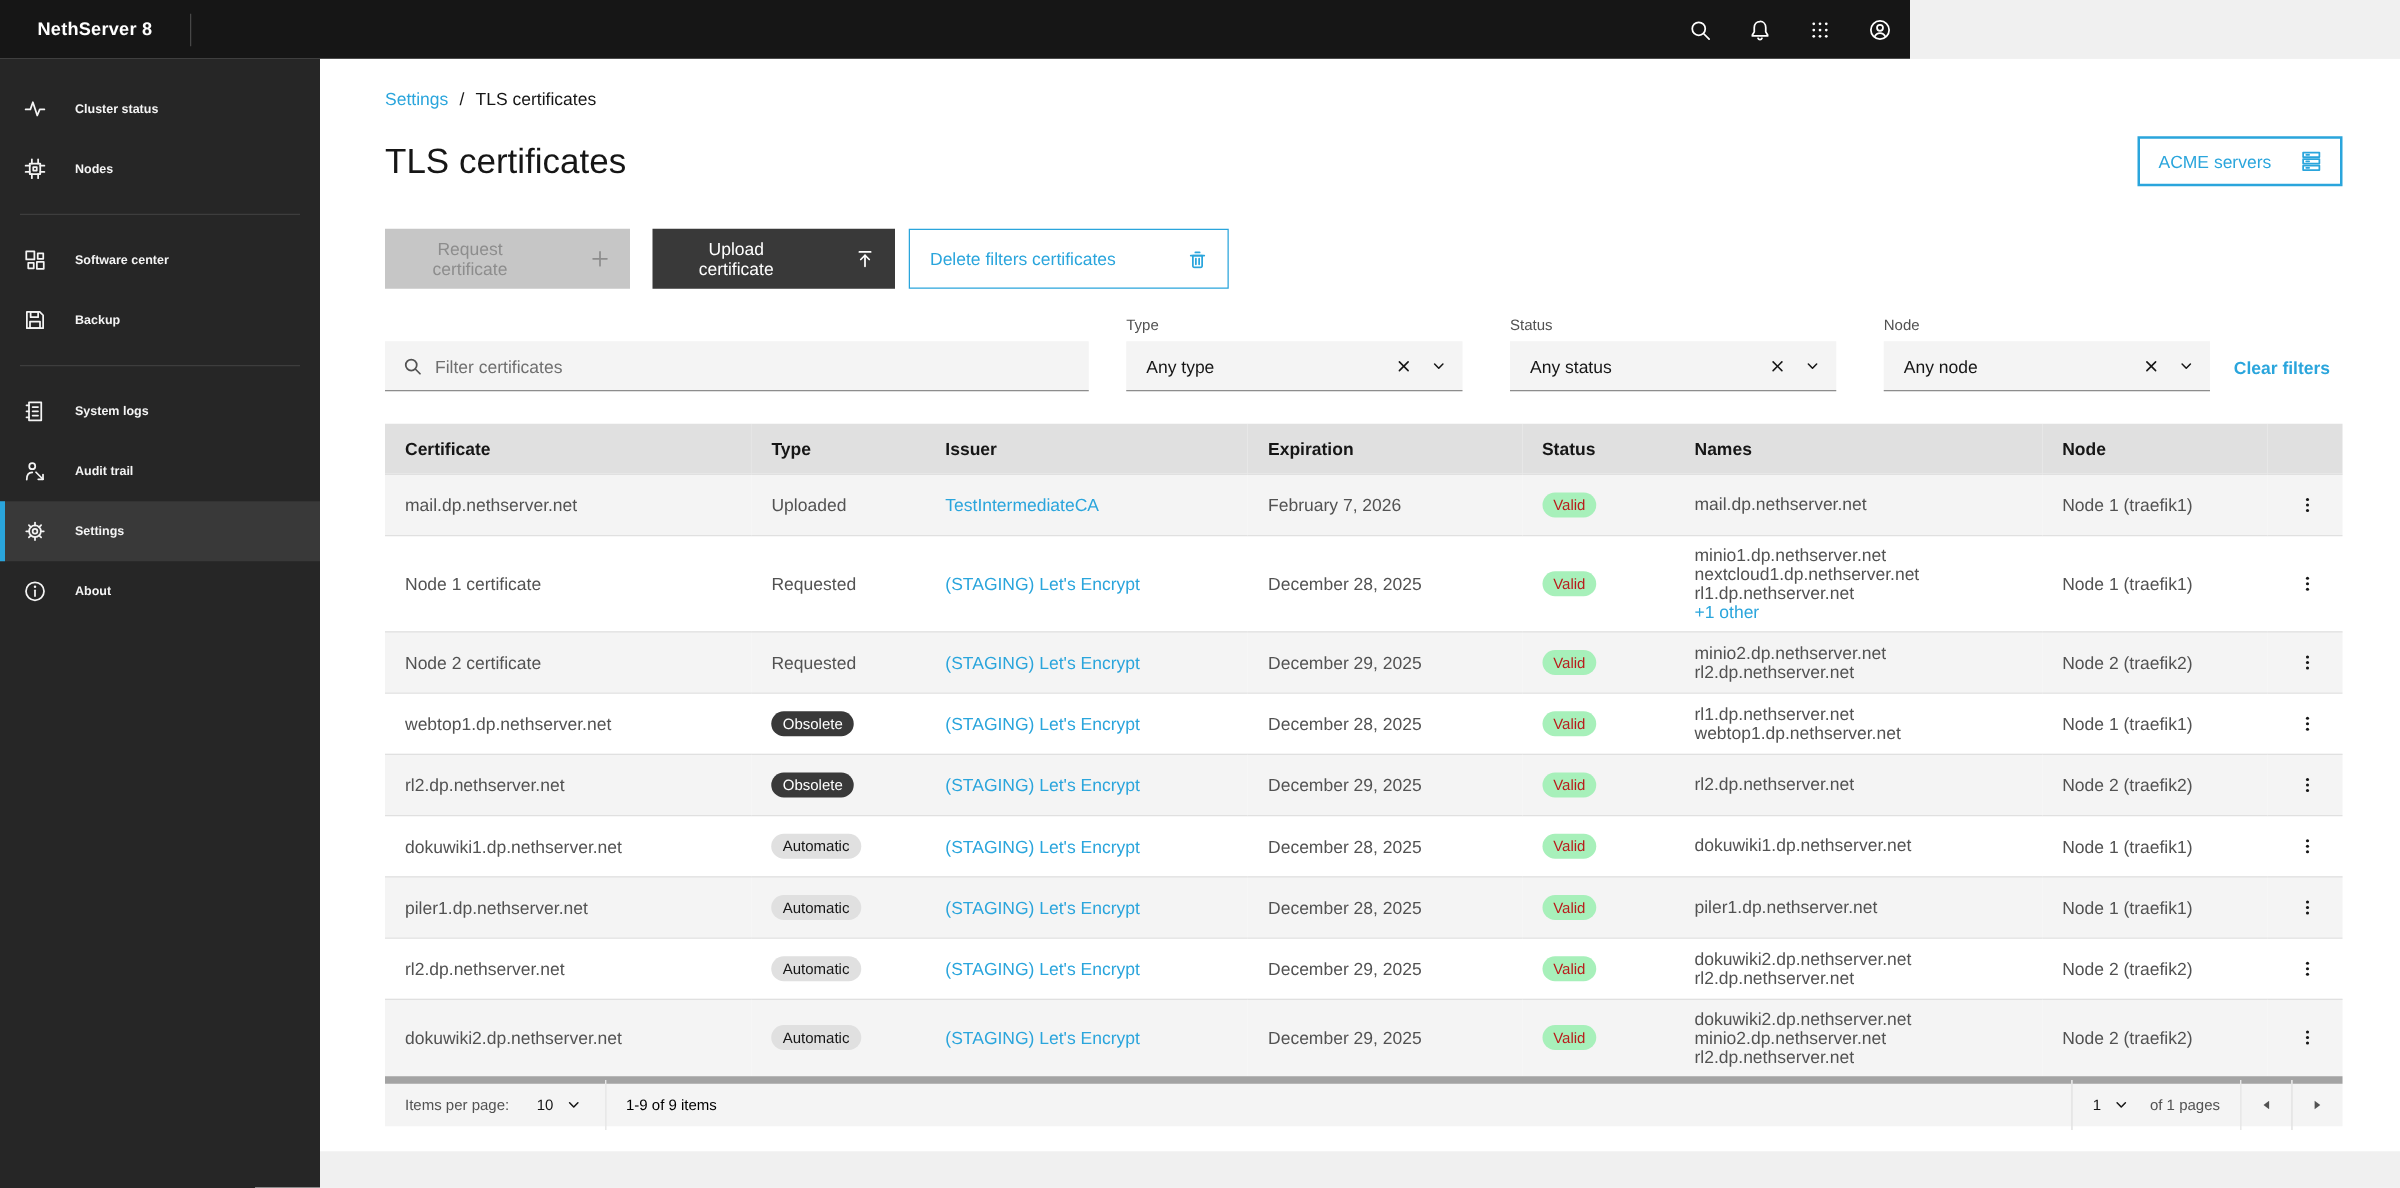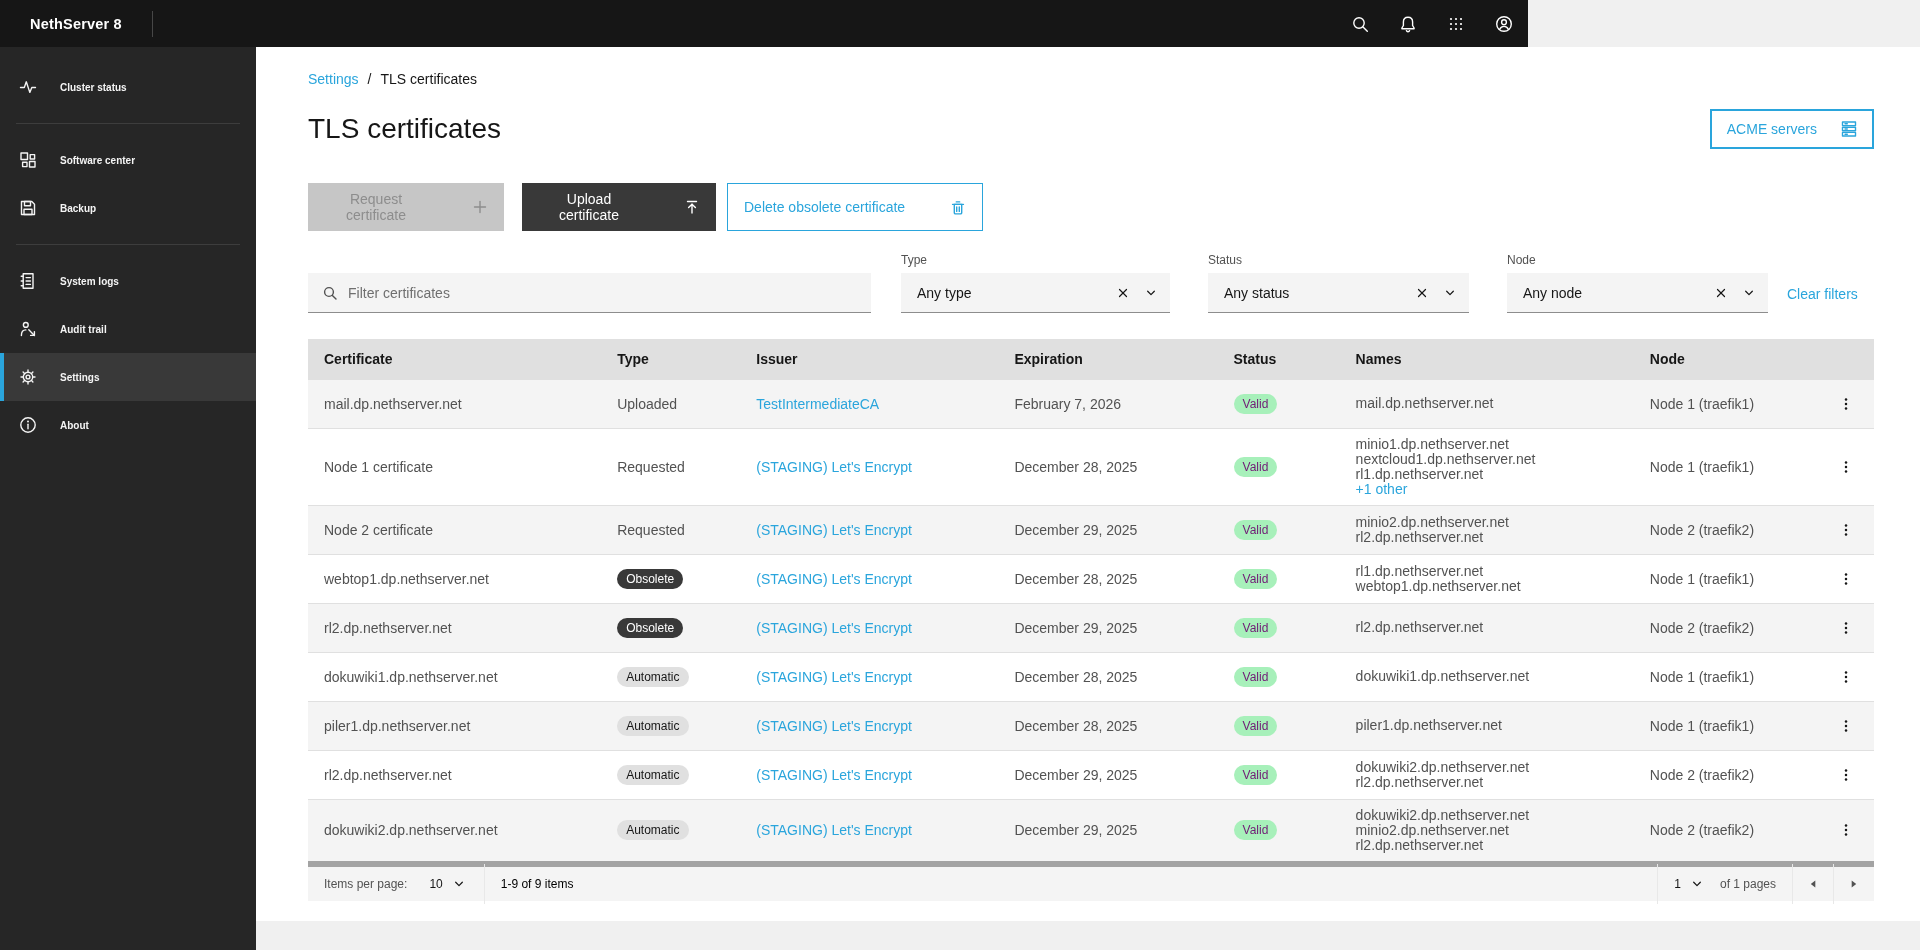--- a/index.html
+++ b/index.html
@@ -61,32 +61,32 @@
   .search-box input::placeholder { color:#6f6f6f; }
   .filter-group { margin-left:30px; }
   .filter-group.g2 { margin-left:38px; }
   .filter-label { font-size:12px; color:#525252; display:block; margin-bottom:6px; }
   .dropdown { width:269px; height:40px; background:#f4f4f4; border-bottom:1px solid #8d8d8d;
     display:flex; align-items:center; padding:0 12px 0 16px; color:#161616; cursor:pointer; }
   .dropdown.narrow { width:261px; }
   .dropdown .val { flex:1; }
   .dropdown .dd-ic { display:flex; align-items:center; color:#161616; }
   .dropdown .dd-ic + .dd-ic { margin-left:14px; }
-  .clear-filters { margin-left:19px; margin-bottom:11px; color:#2aa5dc; cursor:pointer; white-space:nowrap; }
+  .clear-filters { margin-left:19px; margin-bottom:11px; color:#2aa5dc; cursor:pointer; white-space:nowrap;font-weight:bold; }
 
   
   table.certs { width:100%; border-collapse:collapse; table-layout:fixed; margin-top:26px; font-size:14px; }
   table.certs th { background:#e0e0e0; text-align:left; font-weight:700; color:#161616;
     height:40px; padding:0 16px; }
   table.certs td { color:#525252; padding:8px 16px; height:48px; vertical-align:middle; }
   table.certs tbody tr { border-top:1px solid #e0e0e0; }
   table.certs tbody tr:nth-child(odd) { background:#f4f4f4; }
   td .link { color:#2aa5dc; cursor:pointer; }
   .badge { display:inline-block; font-size:12px; line-height:18px; padding:1px 9px; border-radius:12px; }
-  .badge-valid { background:#a7f0ba; color:#701a75; }
+  .badge-valid { background:#a7f0ba; color:#b91c1c; }
   .badge-obsolete { background:#393939; color:#ffffff; }
   .badge-automatic { background:#e0e0e0; color:#161616; }
   .names-stack div { line-height:15px; }
   .overflow-btn { width:32px; height:32px; display:flex; align-items:center; justify-content:center;
     color:#161616; cursor:pointer; margin:0 auto; }
 
   
   .pagination { height:40px; background:#f4f4f4; border-top:6px solid #a3a3a3; display:flex;
     align-items:center; font-size:12px; color:#525252; }
   .pag-left-label { padding-left:16px; }
@@ -150,20 +150,37 @@
 </header>
 
 <nav class="sidebar">
     <div class="nav-item">
       <svg viewBox="0 0 20 20" class="nav-icon ic">
         <g class="stroke">
           <polyline points="2.5,10.5 6.3,10.5 8.3,4.8 11.8,15.4 13.8,10.5 17.5,10.5"></polyline>
         </g>
       </svg>
       <span>Cluster status</span>
+    </div>
+    <div class="nav-item">
+      <svg viewBox="0 0 20 20" class="nav-icon ic">
+        <g class="stroke">
+          <rect x="5.8" y="5.8" width="8.4" height="8.4"></rect>
+          <rect x="8.6" y="8.6" width="2.8" height="2.8"></rect>
+    <line x1="7.5" y1="2.5" x2="7.5" y2="5.8"></line>
+          <line x1="12.5" y1="2.5" x2="12.5" y2="5.8"></line>
+    <line x1="7.5" y1="14.2" x2="7.5" y2="17.5"></line>
+          <line x1="12.5" y1="14.2" x2="12.5" y2="17.5"></line>
+    <line x1="2.5" y1="7.5" x2="5.8" y2="7.5"></line>
+          <line x1="2.5" y1="12.5" x2="5.8" y2="12.5"></line>
+    <line x1="14.2" y1="7.5" x2="17.5" y2="7.5"></line>
+          <line x1="14.2" y1="12.5" x2="17.5" y2="12.5"></line>
+        </g>
+      </svg>
+      <span>Nodes</span>
     </div>
     <div class="nav-divider"></div>
     <div class="nav-item">
       <svg viewBox="0 0 20 20" class="nav-icon ic">
         <g class="stroke">
           <rect x="3" y="3" width="6.5" height="6.5"></rect>
           <rect x="12.2" y="4.6" width="4.4" height="4.4"></rect>
     <rect x="4.6" y="12.2" width="4.4" height="4.4"></rect>
           <rect x="11.5" y="11.5" width="5.5" height="5.5"></rect>
         </g>
@@ -279,21 +296,21 @@
           <svg class="ic" width="16" height="16" viewBox="0 0 16 16">
             <g class="stroke">
                 <line x1="3.5" y1="2.5" x2="12.5" y2="2.5"></line>
                 <line x1="8" y1="5.2" x2="8" y2="14"></line>
             <polyline points="4.6,8.6 8,5.2 11.4,8.6"></polyline>
               </g>
           </svg>
         </span>
       </button>
       <button class="btn btn-outline">
-        <span>Delete obsolete certificate</span>
+        <span>Delete filters certificates</span>
         <span class="btn-ic">
           <svg class="ic" width="16" height="16" viewBox="0 0 16 16">
             <g class="stroke">
                 <path d="M4.3 5.4 h7.4 v8.4 a1.1 1.1 0 0 1 -1.1 1.1 H5.4 a1.1 1.1 0 0 1 -1.1 -1.1 Z"></path>
             <line x1="2.6" y1="5.4" x2="13.4" y2="5.4"></line>
                 <line x1="6.3" y1="2.9" x2="9.7" y2="2.9"></line>
             <line x1="6.7" y1="7.9" x2="6.7" y2="12.4"></line>
                 <line x1="9.3" y1="7.9" x2="9.3" y2="12.4"></line>
               </g>
           </svg>

